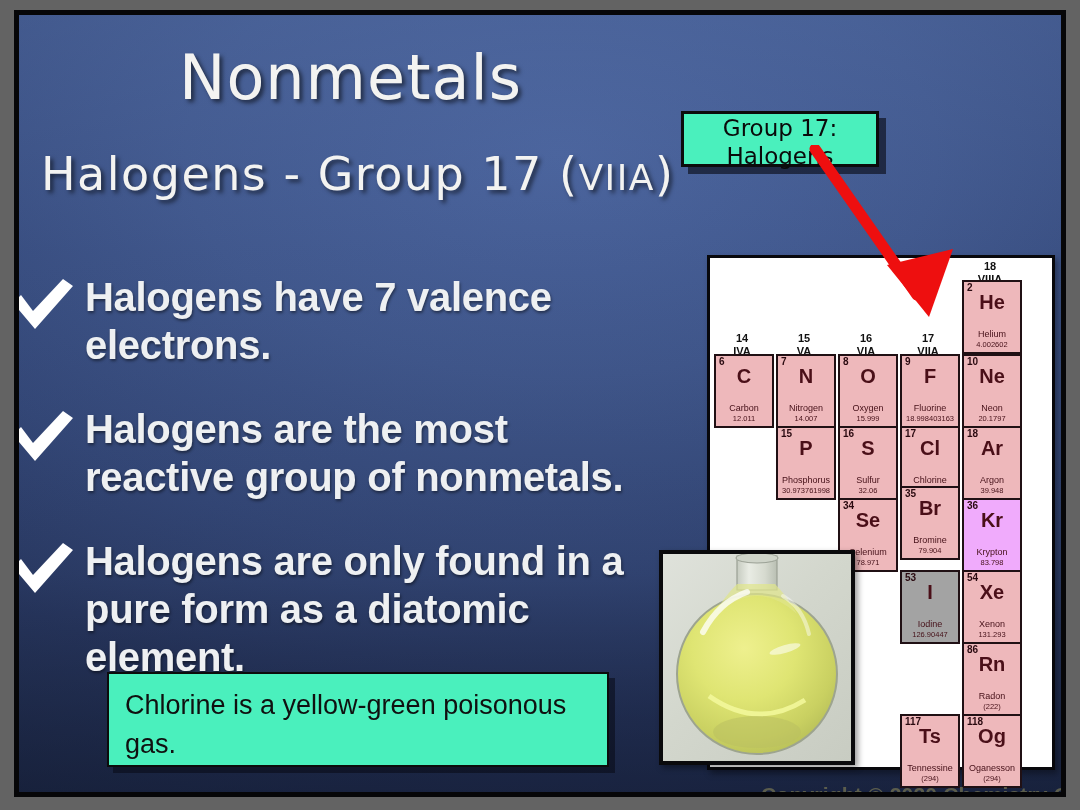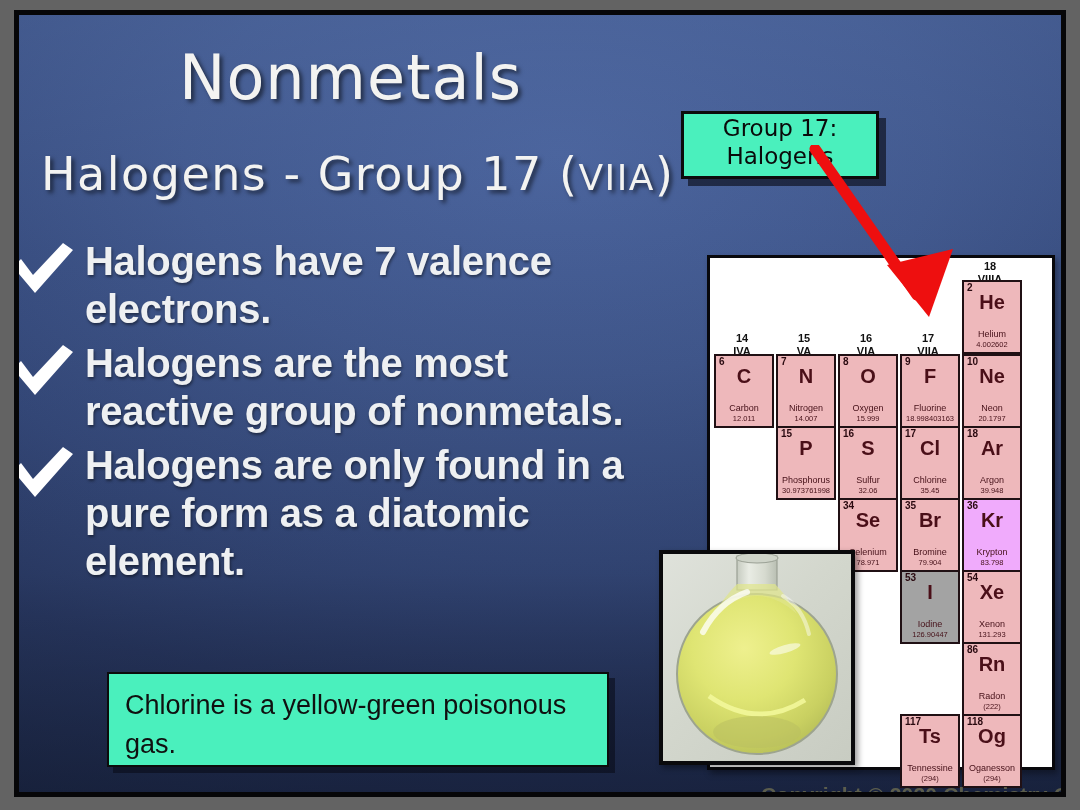--- a/index.html
+++ b/index.html
@@ -61,20 +61,21 @@
   
   .bullets{
     position:absolute;
     left:0px; top:222px;
     width:630px;
   }
   .bullet-row{
     display:flex;
     align-items:flex-start;
     margin-bottom:6px;
+    margin-top:36px;
   }
   .check-icon{
     flex:0 0 auto;
     width:74px;
     margin-left:-8px;
     margin-top:4px;
     line-height:0;
   }
   .check-icon svg{ display:block; }
   .bullet-text{
@@ -86,27 +87,27 @@
     color:#eef0f2;
     letter-spacing:-0.3px;
     text-shadow:1px 2px 3px rgba(0,0,0,0.45);
     padding-right:22px;
   }
 
   
   .callout-top{
     position:absolute;
     left:662px; top:96px;
-    width:198px; height:68px;
+    width:198px; height:56px;
     background:#4af0bd;
     border:3px solid #0c0c0c;
     box-shadow:7px 7px 0 rgba(8,10,20,0.62);
     box-sizing:border-box;
     display:flex; flex-direction:column;
-    align-items:center; justify-content:flex-start;
+    align-items:center; justify-content:space-between;
     font-family:"DejaVu Sans", sans-serif;
     color:#0a0a0a;
     font-size:23px;
     line-height:1.22;
     z-index:6;
   }
   .callout-top span{ display:block; white-space:nowrap; }
 
   
   .callout-bottom{
@@ -363,21 +364,21 @@
             <div class="sym">Ar</div>
             <div class="nm">Argon</div>
             <div class="ms">39.948</div>
           </div>
           <div class="el" style="left: 128px; top: 240px; background: rgb(238, 184, 187);">
             <div class="num">34</div>
             <div class="sym">Se</div>
             <div class="nm">Selenium</div>
             <div class="ms">78.971</div>
           </div>
-          <div class="el" style="left: 190px; top: 240px; background: rgb(238, 184, 187);">
+          <div class="el" style="left: 190px; top: 228px; background: rgb(238, 184, 187);">
             <div class="num">35</div>
             <div class="sym">Br</div>
             <div class="nm">Bromine</div>
             <div class="ms">79.904</div>
           </div>
           <div class="el" style="left: 252px; top: 240px; background: #f0abfc;">
             <div class="num">36</div>
             <div class="sym">Kr</div>
             <div class="nm">Krypton</div>
             <div class="ms">83.798</div>

